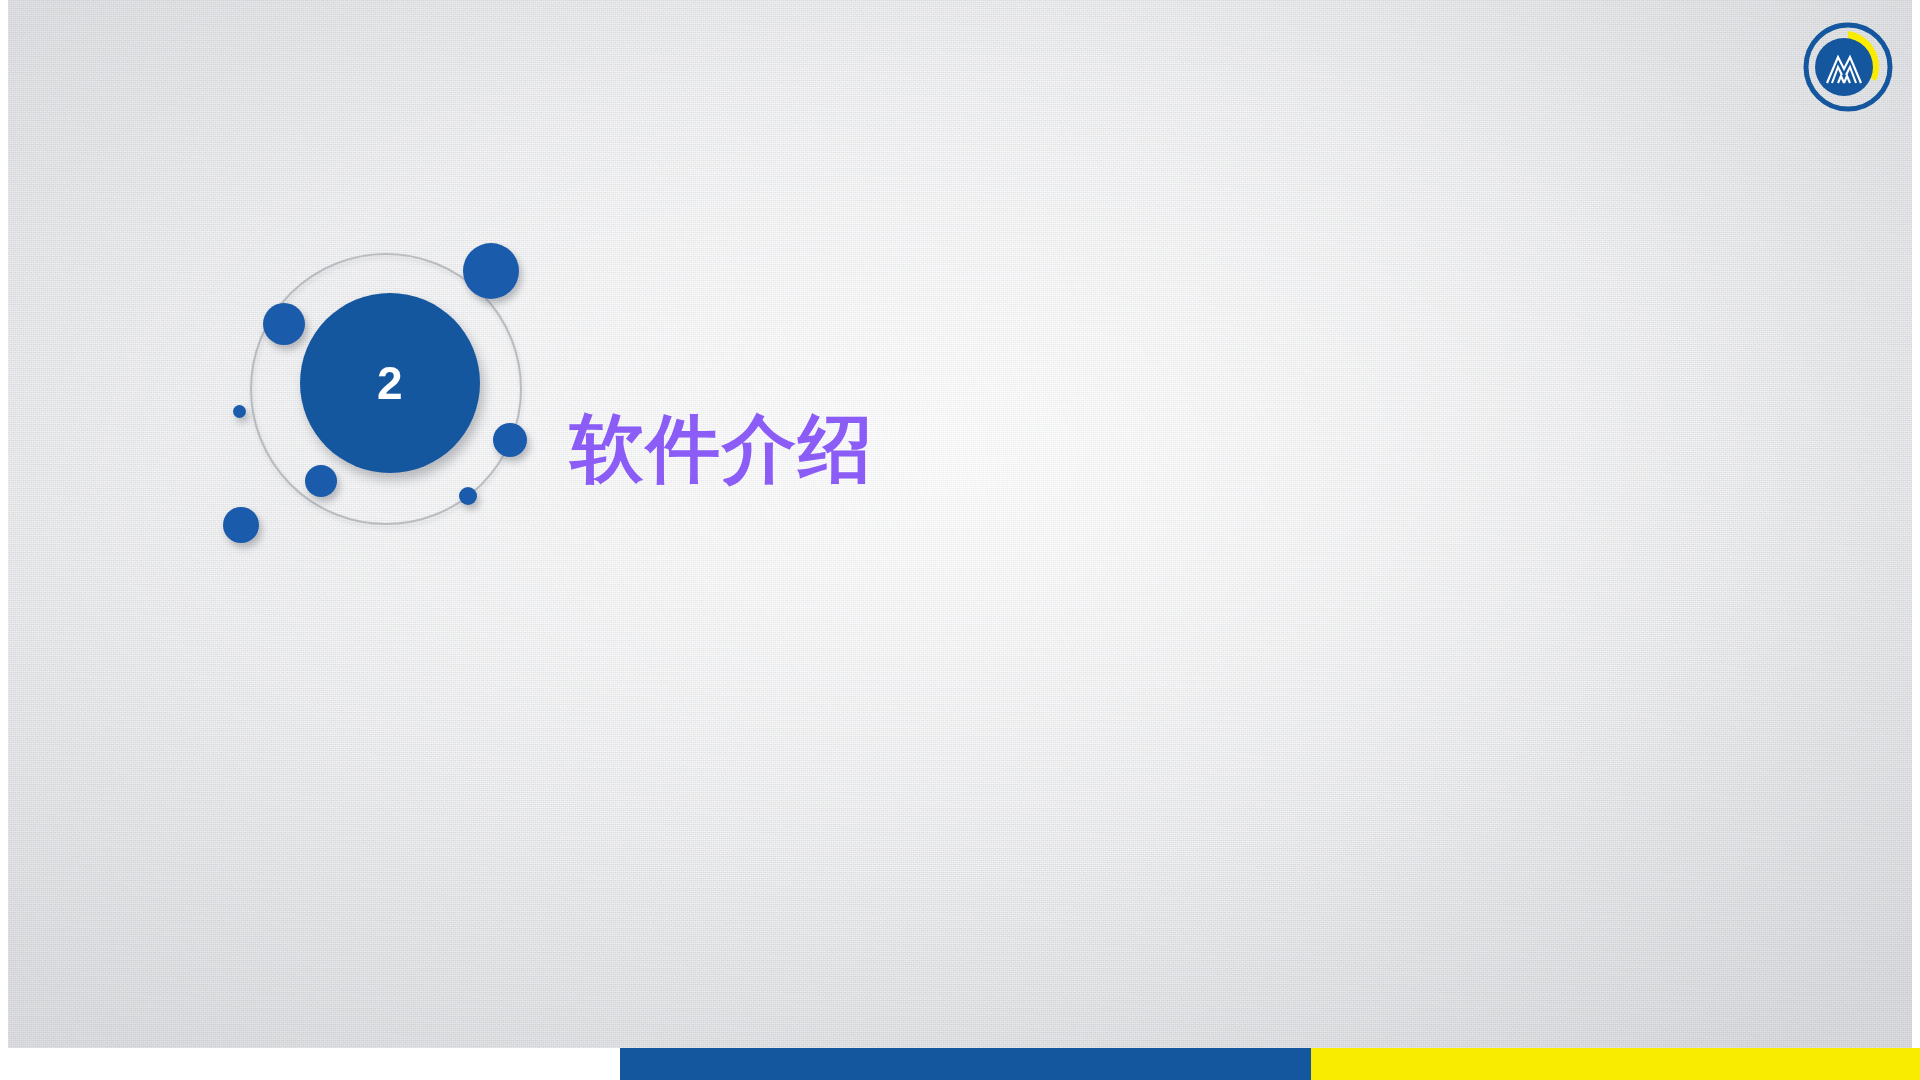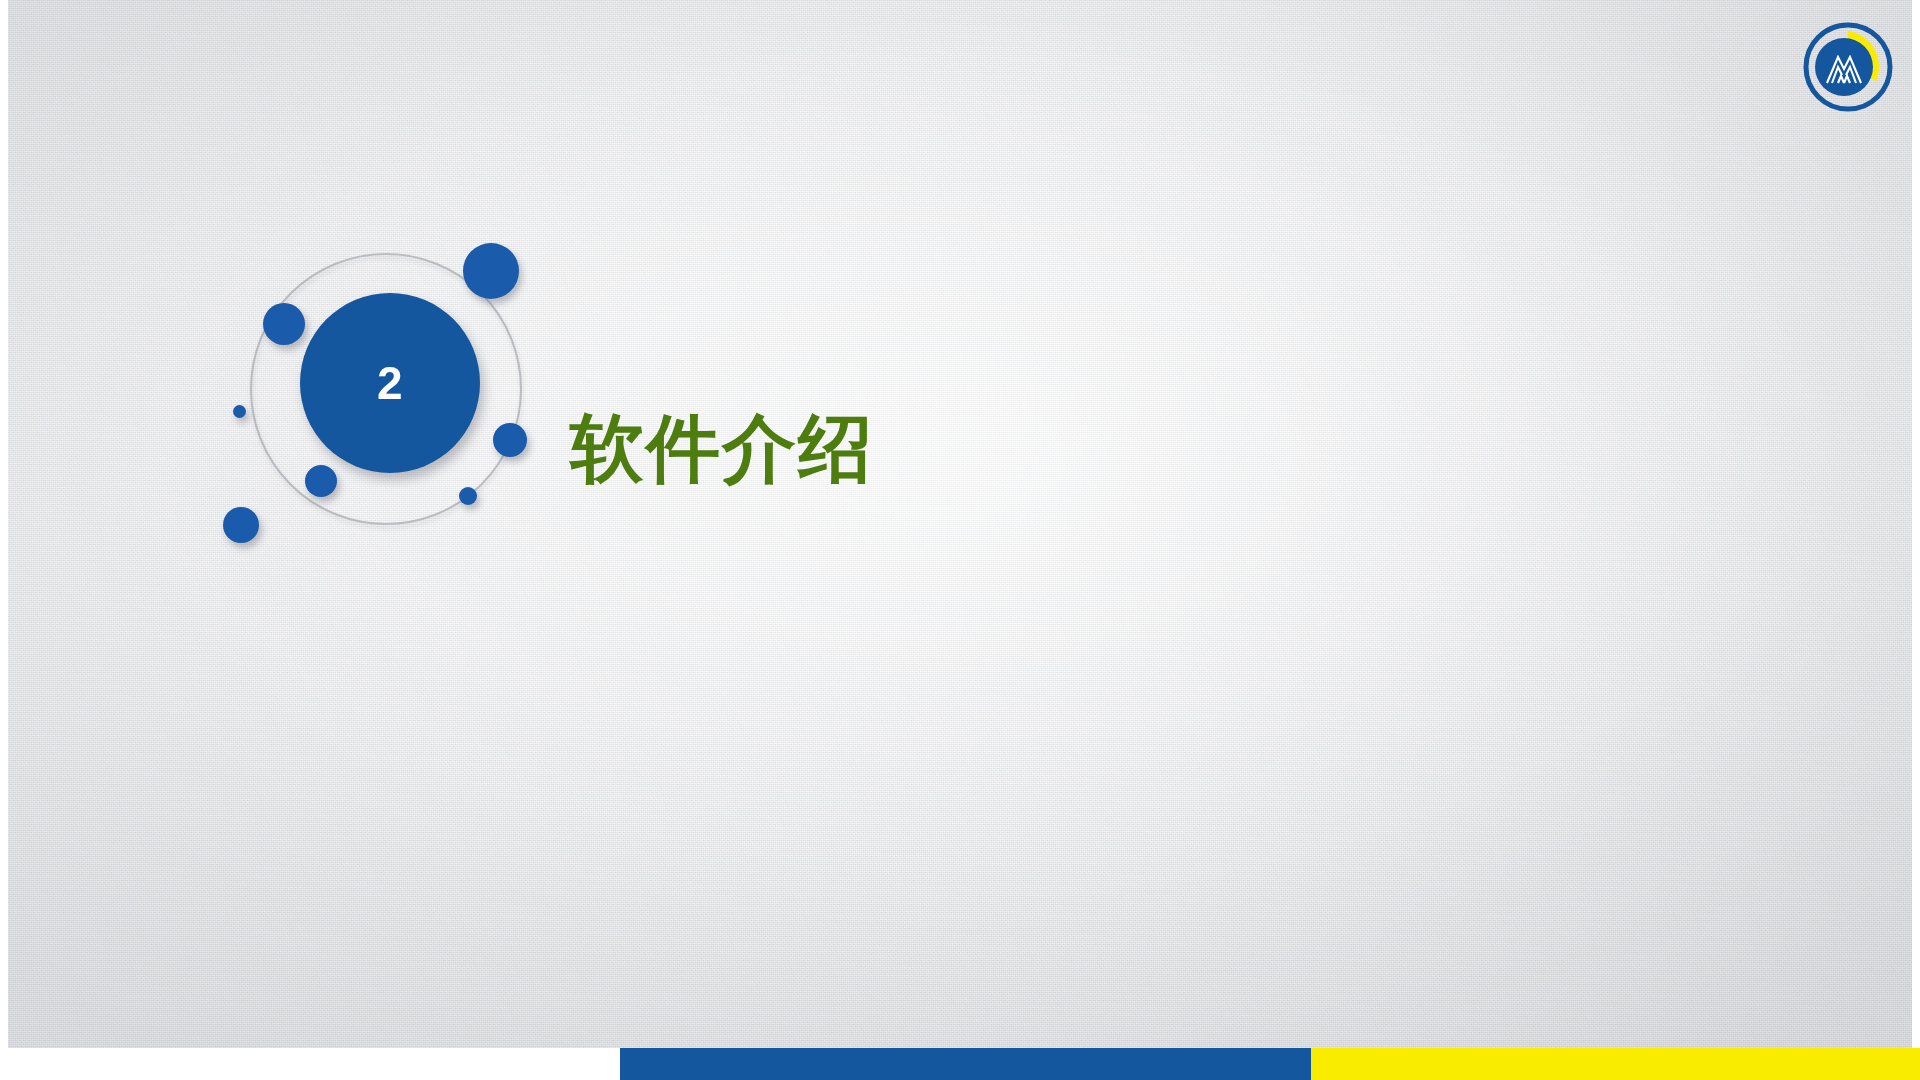--- a/index.html
+++ b/index.html
@@ -129,21 +129,21 @@
   .sat-f { left: 28px;  top: 282px; width: 36px;  height: 36px; }
   .sat-g { left: 38px;  top: 180px; width: 13px;  height: 13px; }
 
   
   .heading {
     position: absolute;
     left: 570px;
     top: 408px;
     font-size: 74px;
     font-weight: bold;
-    color: #4d7c0f;
+    color: #8b5cf6;
     letter-spacing: 2px;
     line-height: 1.1;
     white-space: nowrap;
     font-family: "DejaVu Sans", "Liberation Sans", sans-serif;
   }
 
   
   .bar-blue {
     position: absolute;
     left: 620px;

